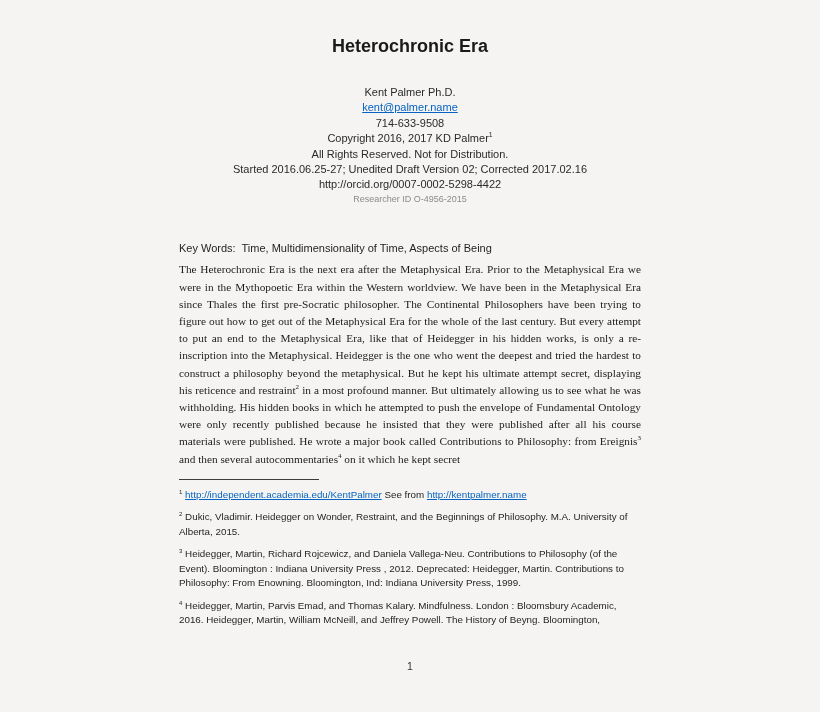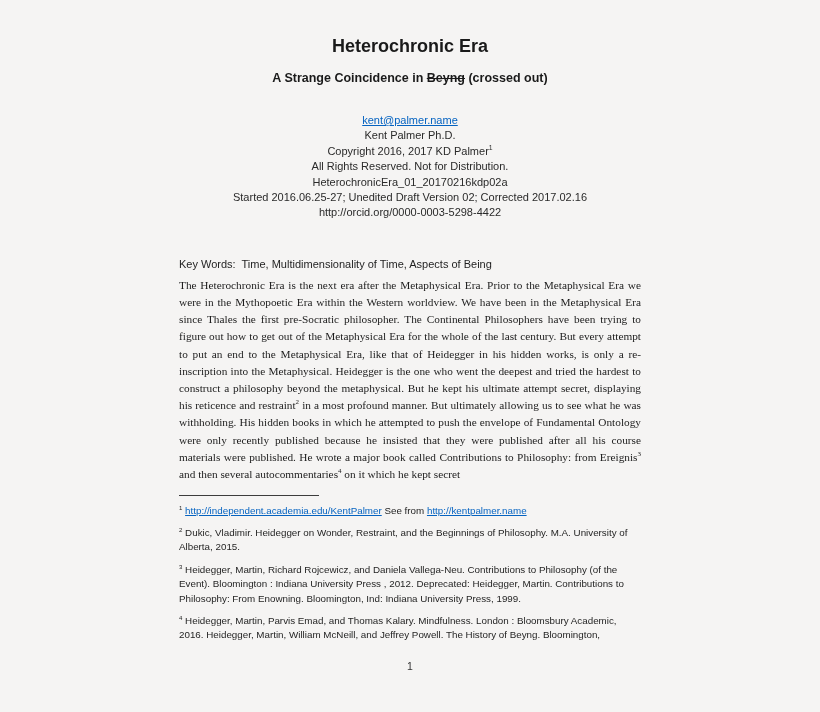--- a/index.html
+++ b/index.html
@@ -81,30 +81,30 @@
   }
 </style>
 </head>
 <body>
 
 <div class="page">
 
   <div class="center">
     <h1 class="doc-title">Heterochronic Era</h1>
 
-    <div class="doc-subtitle"><span>A Strange Coincidence in </span><span class="strike">Beyng</span><span> (crossed out)</span></div>
 
     <div class="author-block">
+      <div>Kent Palmer Ph.D.</div>
       <div><a class="link">kent@palmer.name</a></div>
-      <div>Kent Palmer Ph.D.</div>
+      <div>714-633-9508</div>
       <div><span>Copyright 2016, 2017 KD Palmer</span><sup>1</sup></div>
       <div>All Rights Reserved. Not for Distribution.</div>
-      <div>HeterochronicEra_01_20170216kdp02a</div>
       <div>Started 2016.06.25-27; Unedited Draft Version 02; Corrected 2017.02.16</div>
-      <div>http://orcid.org/0000-0003-5298-4422</div>
+      <div>http://orcid.org/0007-0002-5298-4422</div>
+      <div class="sm muted">Researcher ID O-4956-2015</div>
     </div>
   </div>
 
   <div class="content">
     <div class="keywords">Key Words:  Time, Multidimensionality of Time, Aspects of Being</div>
 
     <p class="para"><span>The Heterochronic Era is the next era after the Metaphysical Era. Prior to the Metaphysical Era we were in the Mythopoetic Era within the Western worldview. We have been in the Metaphysical Era since Thales the first pre-Socratic philosopher. The Continental Philosophers have been trying to figure out how to get out of the Metaphysical Era for the whole of the last century. But every attempt to put an end to the Metaphysical Era, like that of Heidegger in his hidden works, is only a re-inscription into the Metaphysical. Heidegger is the one who went the deepest and tried the hardest to construct a philosophy beyond the metaphysical. But he kept his ultimate attempt secret, displaying his reticence and restraint</span><sup>2</sup><span> in a most profound manner. But ultimately allowing us to see what he was withholding. His hidden books in which he attempted to push the envelope of Fundamental Ontology were only recently published because he insisted that they were published after all his course materials were published. He wrote a major book called </span><span class="underline">Contributions to Philosophy: from Ereignis</span><sup>3</sup><span> and then several autocommentaries</span><sup>4</sup><span> on it which he kept secret</span></p>
 
     <div class="fn-sep"></div>
 

